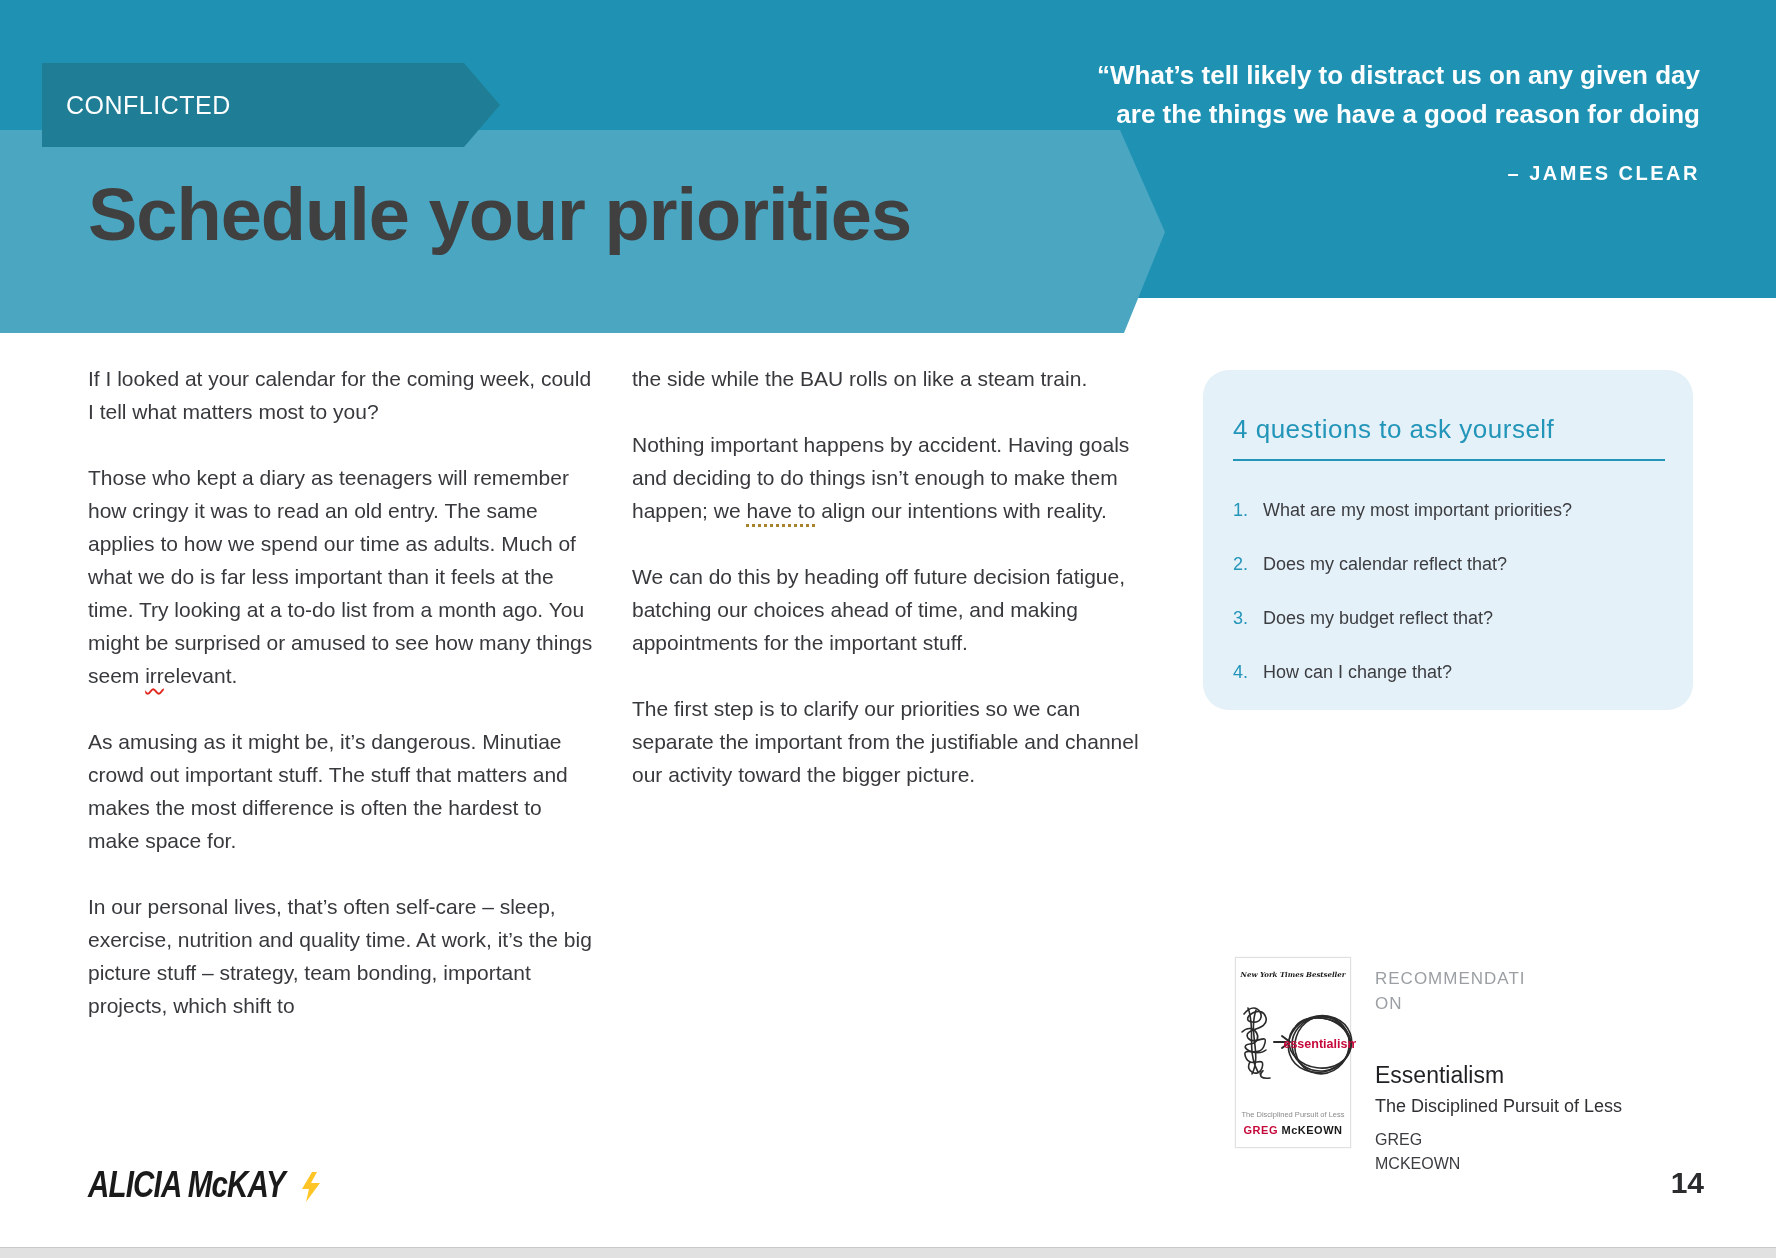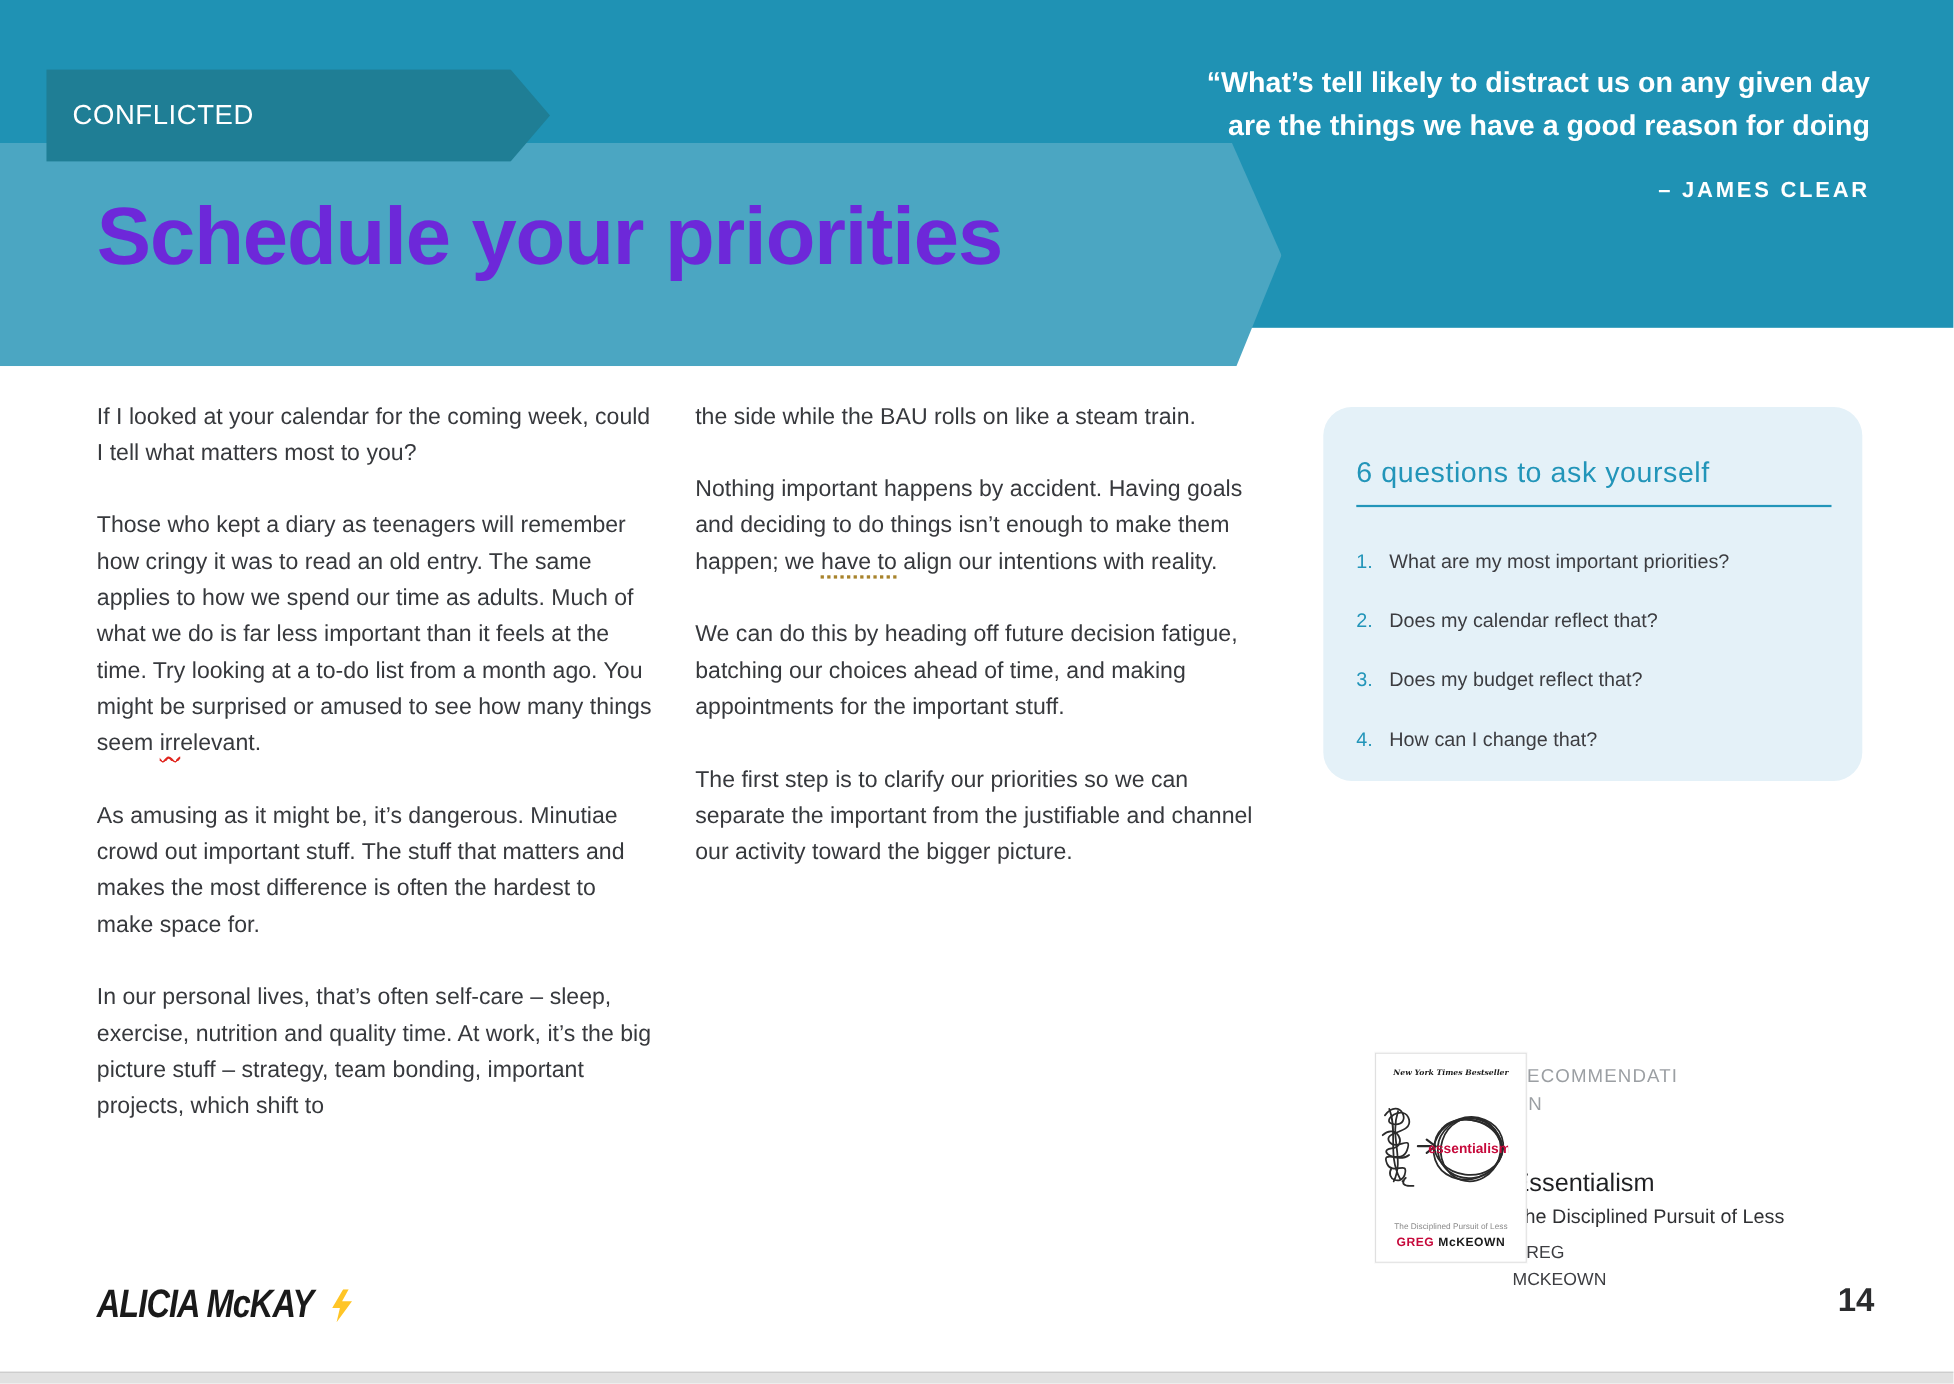--- a/index.html
+++ b/index.html
@@ -27,21 +27,21 @@
     background:#1F7E95; z-index:3;
     clip-path:polygon(0 0, calc(100% - 36px) 0, 100% 50%, calc(100% - 36px) 100%, 0 100%);
     display:flex; align-items:center;
   }
   .ribbon-label {
     color:#ffffff; font-size:25px; font-weight:400; letter-spacing:0.5px;
     padding-left:24px;
   }
   .page-title {
     position:absolute; left:88px; top:172px; z-index:4;
-    color:#6d28d9; font-size:74px; font-weight:700; letter-spacing:-1px;
+    color:#404040; font-size:74px; font-weight:700; letter-spacing:-1px;
     white-space:nowrap;
   }
   .quote-block {
     position:absolute; right:76px; top:56px; width:700px; z-index:4;
     text-align:right; color:#ffffff;
   }
   .quote-line { font-size:26px; font-weight:600; line-height:39px; }
   .quote-line.last { margin-top:6px; }
   .quote-attribution {
     margin-top:28px; font-size:20px; font-weight:600; letter-spacing:2.5px;
@@ -80,24 +80,23 @@
   }
   .questions-list { margin-top:38px; }
   .question-item {
     display:flex; margin-bottom:31px; font-size:18px; line-height:23px;
   }
   .question-num { color:#2295B9; font-weight:500; width:30px; flex:0 0 30px; }
   .question-text { color:#3C3D41; }
 
   
   .book-cover {
-    position:absolute; left:1235px; top:957px; width:138px; height:191px;
+    position:absolute; left:1235px; top:957px; width:116px; height:191px;
     background:#ffffff; border:1px solid #E0E0E0; z-index:4;
     box-shadow:0 0 0 1px rgba(0,0,0,0.02);
-    margin-left:15px;
   }
   .cover-tagline {
     position:absolute; top:12px; left:0; right:0; text-align:center;
     font-family:"DejaVu Serif", serif; font-style:italic; font-weight:700;
     font-size:7px; color:#1a1a1a;
   }
   .cover-art { position:absolute; top:26px; left:0; }
   .cover-subtitle {
     position:absolute; top:152px; left:0; right:0; text-align:center;
     font-size:7.5px; color:#8a8a8a;
@@ -174,21 +173,21 @@
   </div>
 
   <div class="article-col col-1">
     <p>If I looked at your calendar for the coming week, could I tell what matters most to you?</p>
     <p><span>Those who kept a diary as teenagers will remember how cringy it was to read an old entry. The same applies to how we spend our time as adults. Much of what we do is far less important than it feels at the time. Try looking at a to-do list from a month ago. You might be surprised or amused to see how many things seem </span><span class="spell-err">irr</span><span>elevant.</span></p>
     <p>As amusing as it might be, it’s dangerous. Minutiae crowd out important stuff. The stuff that matters and makes the most difference is often the hardest to make space for.</p>
     <p>In our personal lives, that’s often self-care – sleep, exercise, nutrition and quality time. At work, it’s the big picture stuff – strategy, team bonding, important projects, which shift to</p>
   </div>
 
   <div class="questions-panel">
-    <div class="questions-heading">6 questions to ask yourself</div>
+    <div class="questions-heading">4 questions to ask yourself</div>
     <hr class="questions-rule">
     <div class="questions-list">
       <div class="question-item">
         <span class="question-num">1.</span>
         <span class="question-text">What are my most important priorities?</span>
       </div>
       <div class="question-item">
         <span class="question-num">2.</span>
         <span class="question-text">Does my calendar reflect that?</span>
       </div>

